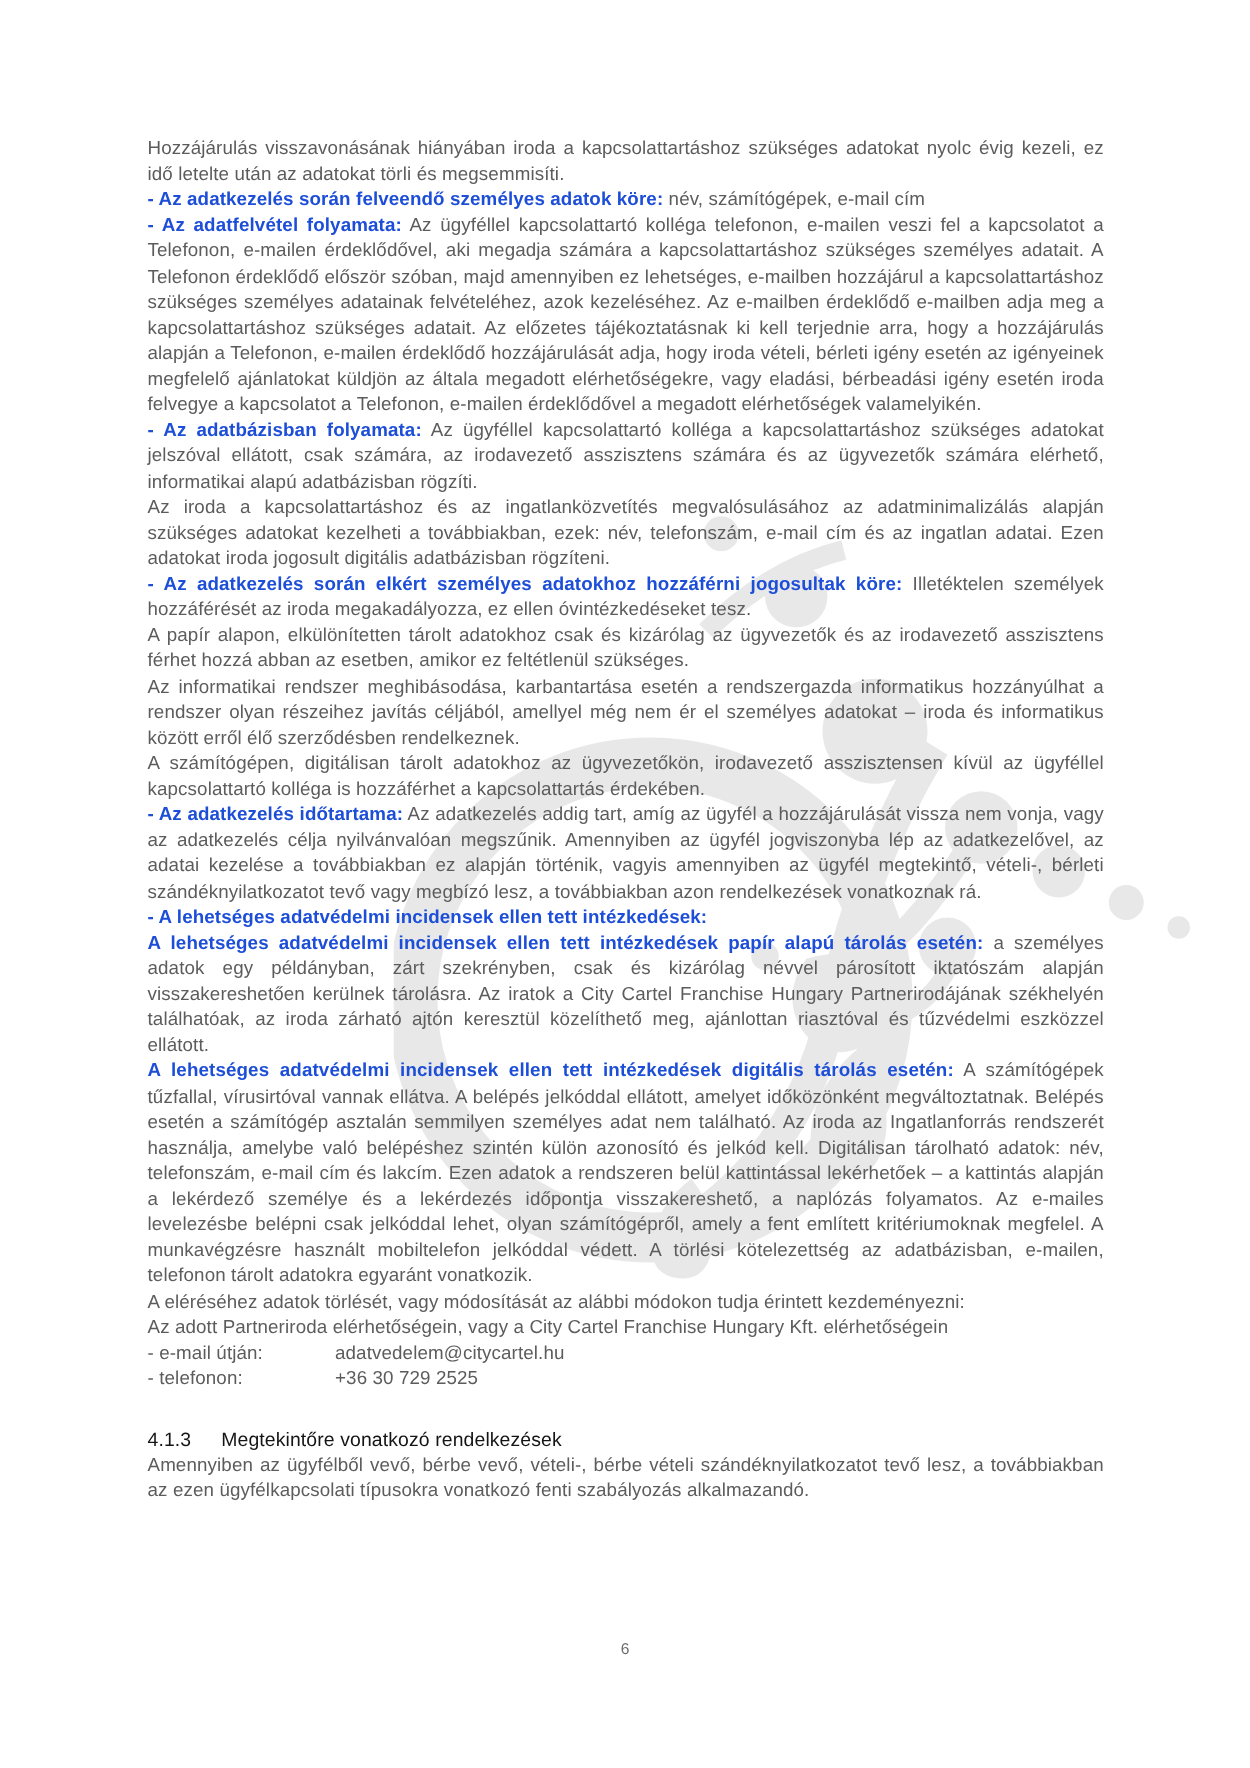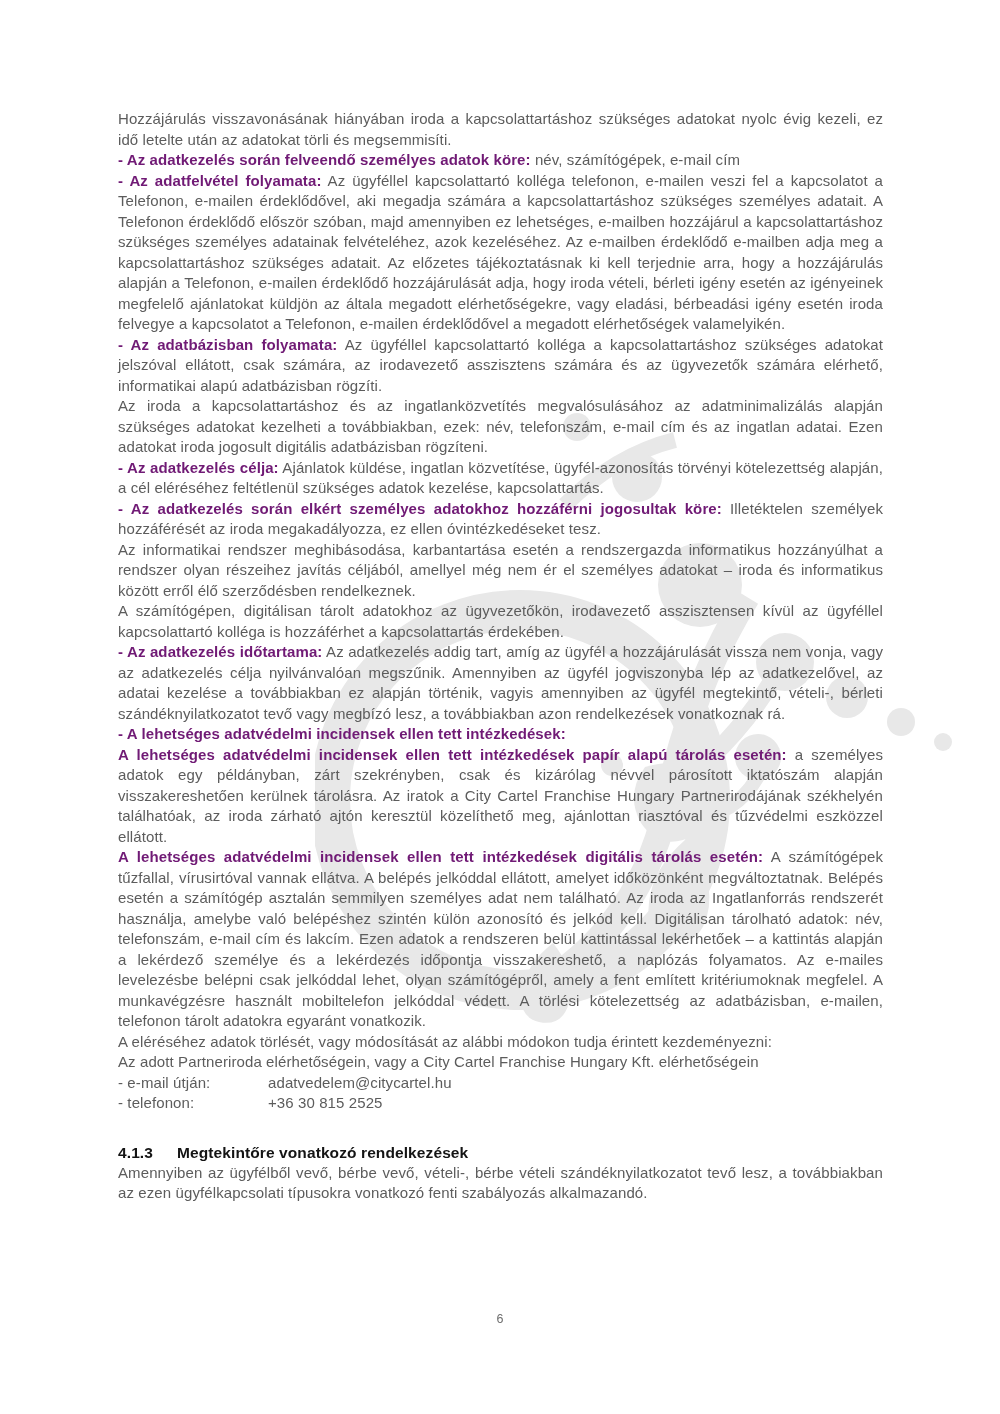--- a/index.html
+++ b/index.html
@@ -34,35 +34,35 @@
     font-size: 15px;
     line-height: 20.5px;
     letter-spacing: 0.1px;
   }
   .para {
     margin: 0;
     text-align: justify;
   }
   .lead {
     font-weight: 700;
-    color: #701a75;
+    color: #1d4ed8;
   }
   .contact-row {
     line-height: 20.5px;
   }
   .contact-label {
     display: inline-block;
     width: 150px;
   }
   .contact-value {
     display: inline-block;
   }
   .section-heading {
     margin-top: 28px;
-    font-weight: 700;
+    font-weight: 400;
     color: #141414;
     font-size: 15.5px;
     line-height: 21px;
   }
   .section-number {
     display: inline-block;
     margin-right: 24px;
   }
   .section-body {
     margin: 0;
@@ -109,36 +109,36 @@
     </g>
   </svg>
 
   <div class="content">
 
     <p class="para"><b class="lead"></b><span>Hozzájárulás visszavonásának hiányában iroda a kapcsolattartáshoz szükséges adatokat nyolc évig kezeli, ez idő letelte után az adatokat törli és megsemmisíti.</span></p>
     <p class="para"><b class="lead">- Az adatkezelés során felveendő személyes adatok köre:</b><span> név, számítógépek, e-mail cím</span></p>
     <p class="para"><b class="lead">- Az adatfelvétel folyamata:</b><span> Az ügyféllel kapcsolattartó kolléga telefonon, e-mailen veszi fel a kapcsolatot a Telefonon, e-mailen érdeklődővel, aki megadja számára a kapcsolattartáshoz szükséges személyes adatait. A Telefonon érdeklődő először szóban, majd amennyiben ez lehetséges, e-mailben hozzájárul a kapcsolattartáshoz szükséges személyes adatainak felvételéhez, azok kezeléséhez. Az e-mailben érdeklődő e-mailben adja meg a kapcsolattartáshoz szükséges adatait. Az előzetes tájékoztatásnak ki kell terjednie arra, hogy a hozzájárulás alapján a Telefonon, e-mailen érdeklődő hozzájárulását adja, hogy iroda vételi, bérleti igény esetén az igényeinek megfelelő ajánlatokat küldjön az általa megadott elérhetőségekre, vagy eladási, bérbeadási igény esetén iroda felvegye a kapcsolatot a Telefonon, e-mailen érdeklődővel a megadott elérhetőségek valamelyikén.</span></p>
     <p class="para"><b class="lead">- Az adatbázisban folyamata:</b><span> Az ügyféllel kapcsolattartó kolléga a kapcsolattartáshoz szükséges adatokat jelszóval ellátott, csak számára, az irodavezető asszisztens számára és az ügyvezetők számára elérhető, informatikai alapú adatbázisban rögzíti.</span></p>
     <p class="para"><b class="lead"></b><span>Az iroda a kapcsolattartáshoz és az ingatlanközvetítés megvalósulásához az adatminimalizálás alapján szükséges adatokat kezelheti a továbbiakban, ezek: név, telefonszám, e-mail cím és az ingatlan adatai. Ezen adatokat iroda jogosult digitális adatbázisban rögzíteni.</span></p>
-    <p class="para"><b class="lead">- Az adatkezelés célja:</b><span> Ajánlatok küldése, ingatlan közvetítése, ügyfél-azonosítás törvényi kötelezettség alapján, a cél eléréséhez feltétlenül szükséges adatok kezelése, kapcsolattartás.</span></p>
     <p class="para"><b class="lead">- Az adatkezelés során elkért személyes adatokhoz hozzáférni jogosultak köre:</b><span> Illetéktelen személyek hozzáférését az iroda megakadályozza, ez ellen óvintézkedéseket tesz.</span></p>
+    <p class="para"><b class="lead"></b><span>A papír alapon, elkülönítetten tárolt adatokhoz csak és kizárólag az ügyvezetők és az irodavezető asszisztens férhet hozzá abban az esetben, amikor ez feltétlenül szükséges.</span></p>
     <p class="para"><b class="lead"></b><span>Az informatikai rendszer meghibásodása, karbantartása esetén a rendszergazda informatikus hozzányúlhat a rendszer olyan részeihez javítás céljából, amellyel még nem ér el személyes adatokat – iroda és informatikus között erről élő szerződésben rendelkeznek.</span></p>
     <p class="para"><b class="lead"></b><span>A számítógépen, digitálisan tárolt adatokhoz az ügyvezetőkön, irodavezető asszisztensen kívül az ügyféllel kapcsolattartó kolléga is hozzáférhet a kapcsolattartás érdekében.</span></p>
     <p class="para"><b class="lead">- Az adatkezelés időtartama:</b><span> Az adatkezelés addig tart, amíg az ügyfél a hozzájárulását vissza nem vonja, vagy az adatkezelés célja nyilvánvalóan megszűnik. Amennyiben az ügyfél jogviszonyba lép az adatkezelővel, az adatai kezelése a továbbiakban ez alapján történik, vagyis amennyiben az ügyfél megtekintő, vételi-, bérleti szándéknyilatkozatot tevő vagy megbízó lesz, a továbbiakban azon rendelkezések vonatkoznak rá.</span></p>
     <p class="para"><b class="lead">- A lehetséges adatvédelmi incidensek ellen tett intézkedések:</b><span></span></p>
     <p class="para"><b class="lead">A lehetséges adatvédelmi incidensek ellen tett intézkedések papír alapú tárolás esetén:</b><span> a személyes adatok egy példányban, zárt szekrényben, csak és kizárólag névvel párosított iktatószám alapján visszakereshetően kerülnek tárolásra. Az iratok a City Cartel Franchise Hungary Partnerirodájának székhelyén találhatóak, az iroda zárható ajtón keresztül közelíthető meg, ajánlottan riasztóval és tűzvédelmi eszközzel ellátott.</span></p>
     <p class="para"><b class="lead">A lehetséges adatvédelmi incidensek ellen tett intézkedések digitális tárolás esetén:</b><span> A számítógépek tűzfallal, vírusirtóval vannak ellátva. A belépés jelkóddal ellátott, amelyet időközönként megváltoztatnak. Belépés esetén a számítógép asztalán semmilyen személyes adat nem található. Az iroda az Ingatlanforrás rendszerét használja, amelybe való belépéshez szintén külön azonosító és jelkód kell. Digitálisan tárolható adatok: név, telefonszám, e-mail cím és lakcím. Ezen adatok a rendszeren belül kattintással lekérhetőek – a kattintás alapján a lekérdező személye és a lekérdezés időpontja visszakereshető, a naplózás folyamatos. Az e-mailes levelezésbe belépni csak jelkóddal lehet, olyan számítógépről, amely a fent említett kritériumoknak megfelel. A munkavégzésre használt mobiltelefon jelkóddal védett. A törlési kötelezettség az adatbázisban, e-mailen, telefonon tárolt adatokra egyaránt vonatkozik.</span></p>
     <p class="para"><b class="lead"></b><span>A eléréséhez adatok törlését, vagy módosítását az alábbi módokon tudja érintett kezdeményezni:</span></p>
     <p class="para"><b class="lead"></b><span>Az adott Partneriroda elérhetőségein, vagy a City Cartel Franchise Hungary Kft. elérhetőségein</span></p>
 
     <div class="contact-row">
       <span class="contact-label">- e-mail útján:</span><span class="contact-value">adatvedelem@citycartel.hu</span>
     </div>
     <div class="contact-row">
-      <span class="contact-label">- telefonon:</span><span class="contact-value">+36 30 815 2525</span>
+      <span class="contact-label">- telefonon:</span><span class="contact-value">+36 30 729 2525</span>
     </div>
 
     <div class="section-heading">
       <span class="section-number">4.1.3</span><span class="section-title">Megtekintőre vonatkozó rendelkezések</span>
     </div>
     <p class="section-body">Amennyiben az ügyfélből vevő, bérbe vevő, vételi-, bérbe vételi szándéknyilatkozatot tevő lesz, a továbbiakban az ezen ügyfélkapcsolati típusokra vonatkozó fenti szabályozás alkalmazandó.</p>
 
   </div>
 
   <div class="page-footer">

